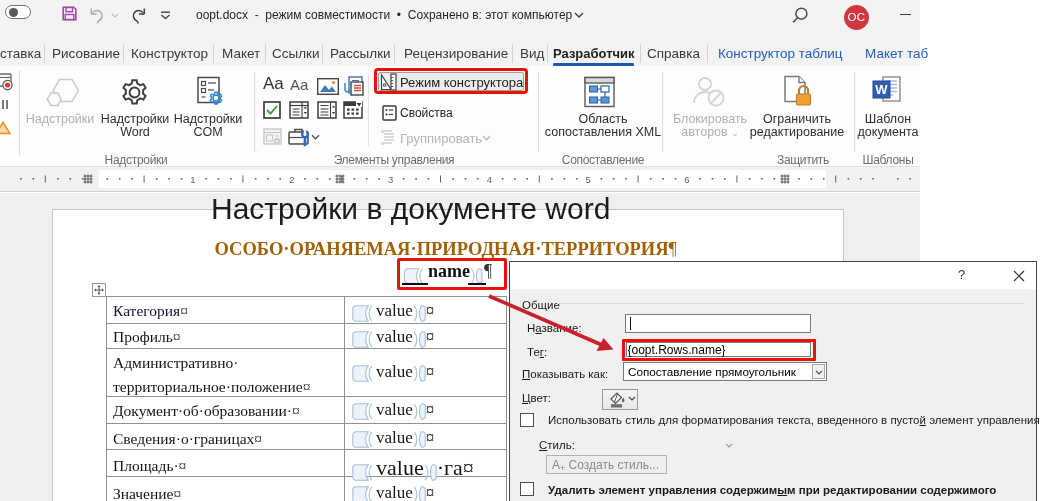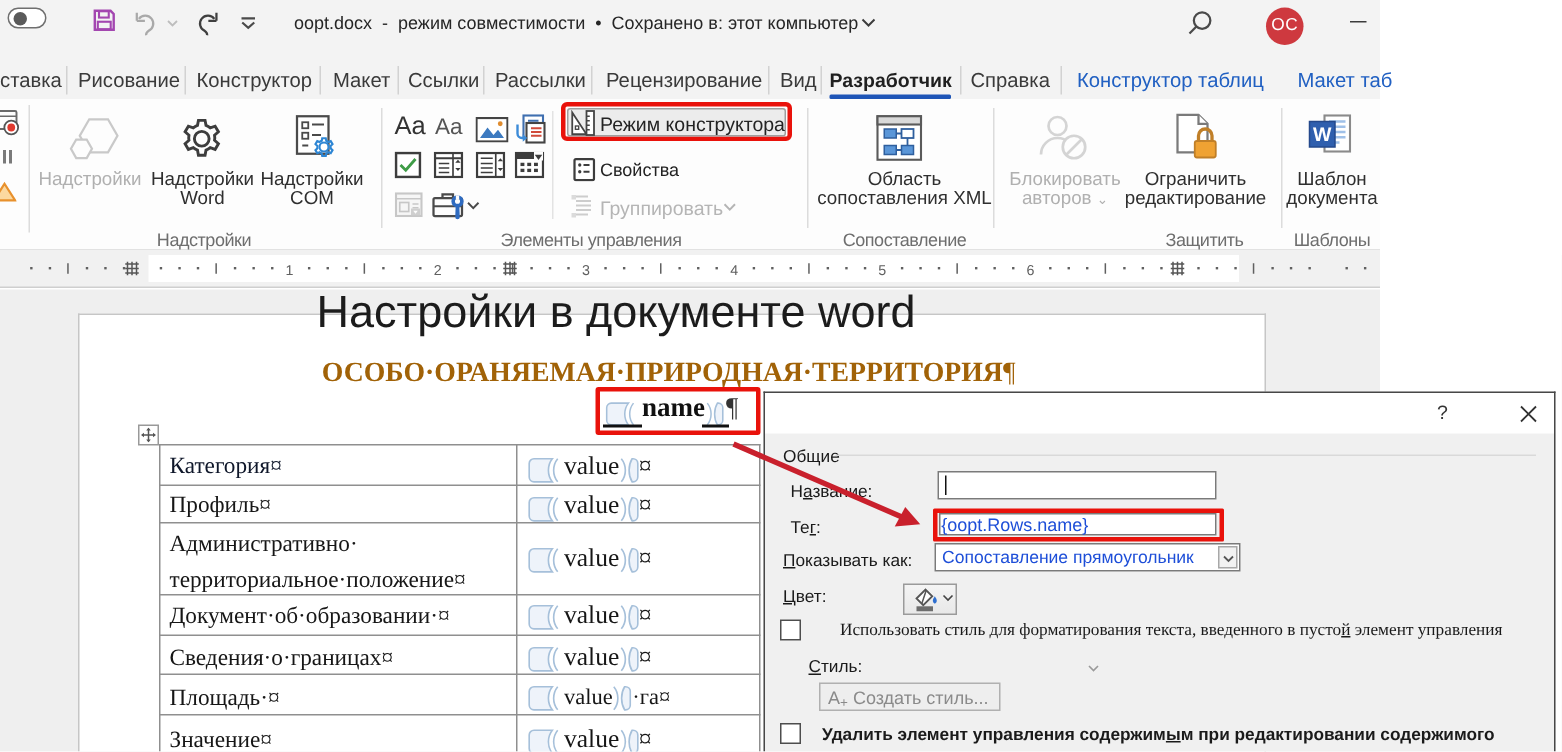--- a/index.html
+++ b/index.html
@@ -20,21 +20,21 @@
   
   #ruler { left:0; top:167px; width:920px; height:25px; background:#f1f1f1; border-bottom:1px solid #cfcfcf; }
   
   #doc { left:0; top:193px; width:920px; height:308px; background:#efefef; }
   #page { position:absolute; left:52px; top:16px; width:792px; height:292px; background:#fff; border:1px solid #c6c6c6; border-bottom:none; }
   .ser { font-family:"Liberation Serif", serif; }
   
   #dlg { left:509px; top:261px; width:528px; height:240px; background:#f0f0f0; border:1px solid #474747; border-bottom:none; }
   #dlgtitle { position:absolute; left:0; top:0; width:100%; height:27px; background:#fff; }
   .dlab { position:absolute; font-size:11.5px; color:#1a1a1a; white-space:nowrap; }
-  .dinput { position:absolute; background:#fff; border:1px solid #7a7a7a; font-size:12px; color:#1d4ed8; }
+  .dinput { position:absolute; background:#fff; border:1px solid #7a7a7a; font-size:12px; color:#000000; }
   .chk { position:absolute; width:14px; height:14px; background:#fff; border:1px solid #4d4d4d; }
 </style>
 </head>
 <body>
 <div id="stage">
   <div class="abs" id="topbars">
 
     <div style="position:absolute;left:5px;top:5px;width:26px;height:14px;border:1.5px solid #6f6f6f;border-radius:7px;background:#fff;"></div>
     <div style="position:absolute;left:8.5px;top:7.5px;width:9px;height:9px;border-radius:50%;background:#5a5a5a;"></div>
 
@@ -442,21 +442,21 @@
             <path d="M1.2 0.8 C3.1 3.1 3.9 5.6 3.9 8.5 C3.9 11.4 3.1 13.9 1.2 16.2" fill="none" stroke="#a6c0da" stroke-width="1.1"></path>
             <path d="M8.4 0.8 H9 A3.2 3.2 0 0 1 12.2 4 V13 A3.2 3.2 0 0 1 9 16.2 H8.4 C7 13.9 6.4 11.4 6.4 8.5 C6.4 5.6 7 3.1 8.4 0.8 Z" fill="#eef3fa" stroke="#a6c0da" stroke-width="1.1"></path>
           </svg><span style="position:relative;top:-2px;">¤</span></div>
     <div class="ser" style="position:absolute;left:352px;top:236.7px;white-space:nowrap;font-size:17px;color:#161616;"><svg width="24" height="17" viewBox="0 0 24 17" style="vertical-align:-3.5px;">
             <path d="M4 0.8 H16.2 C14.4 3.1 13.6 5.6 13.6 8.5 C13.6 11.4 14.4 13.9 16.2 16.2 H4 A3.2 3.2 0 0 1 0.8 13 V4 A3.2 3.2 0 0 1 4 0.8 Z" fill="#eef3fa" stroke="#a6c0da" stroke-width="1.1"></path>
             <path d="M19.8 0.8 C17.9 3.1 17.1 5.6 17.1 8.5 C17.1 11.4 17.9 13.9 19.8 16.2" fill="none" stroke="#a6c0da" stroke-width="1.1"></path>
           </svg><span style="position:relative;top:-2px;">value</span><svg width="13" height="17" viewBox="0 0 13 17" style="vertical-align:-3.5px;">
             <path d="M1.2 0.8 C3.1 3.1 3.9 5.6 3.9 8.5 C3.9 11.4 3.1 13.9 1.2 16.2" fill="none" stroke="#a6c0da" stroke-width="1.1"></path>
             <path d="M8.4 0.8 H9 A3.2 3.2 0 0 1 12.2 4 V13 A3.2 3.2 0 0 1 9 16.2 H8.4 C7 13.9 6.4 11.4 6.4 8.5 C6.4 5.6 7 3.1 8.4 0.8 Z" fill="#eef3fa" stroke="#a6c0da" stroke-width="1.1"></path>
           </svg><span style="position:relative;top:-2px;">¤</span></div>
-    <div class="ser" style="position:absolute;left:352px;top:264.2px;white-space:nowrap;font-size:15px;color:#161616;"><svg width="24" height="17" viewBox="0 0 24 17" style="vertical-align:-3.5px;">
+    <div class="ser" style="position:absolute;left:352px;top:264.2px;white-space:nowrap;font-size:22px;color:#161616;"><svg width="24" height="17" viewBox="0 0 24 17" style="vertical-align:-3.5px;">
             <path d="M4 0.8 H16.2 C14.4 3.1 13.6 5.6 13.6 8.5 C13.6 11.4 14.4 13.9 16.2 16.2 H4 A3.2 3.2 0 0 1 0.8 13 V4 A3.2 3.2 0 0 1 4 0.8 Z" fill="#eef3fa" stroke="#a6c0da" stroke-width="1.1"></path>
             <path d="M19.8 0.8 C17.9 3.1 17.1 5.6 17.1 8.5 C17.1 11.4 17.9 13.9 19.8 16.2" fill="none" stroke="#a6c0da" stroke-width="1.1"></path>
           </svg><span style="position:relative;top:-2px;">value</span><svg width="13" height="17" viewBox="0 0 13 17" style="vertical-align:-3.5px;">
             <path d="M1.2 0.8 C3.1 3.1 3.9 5.6 3.9 8.5 C3.9 11.4 3.1 13.9 1.2 16.2" fill="none" stroke="#a6c0da" stroke-width="1.1"></path>
             <path d="M8.4 0.8 H9 A3.2 3.2 0 0 1 12.2 4 V13 A3.2 3.2 0 0 1 9 16.2 H8.4 C7 13.9 6.4 11.4 6.4 8.5 C6.4 5.6 7 3.1 8.4 0.8 Z" fill="#eef3fa" stroke="#a6c0da" stroke-width="1.1"></path>
           </svg><span style="position:relative;top:-2px;">·га¤</span></div>
     <div class="ser" style="position:absolute;left:352px;top:291.5px;white-space:nowrap;font-size:17px;color:#161616;"><svg width="24" height="17" viewBox="0 0 24 17" style="vertical-align:-3.5px;">
             <path d="M4 0.8 H16.2 C14.4 3.1 13.6 5.6 13.6 8.5 C13.6 11.4 14.4 13.9 16.2 16.2 H4 A3.2 3.2 0 0 1 0.8 13 V4 A3.2 3.2 0 0 1 4 0.8 Z" fill="#eef3fa" stroke="#a6c0da" stroke-width="1.1"></path>
             <path d="M19.8 0.8 C17.9 3.1 17.1 5.6 17.1 8.5 C17.1 11.4 17.9 13.9 19.8 16.2" fill="none" stroke="#a6c0da" stroke-width="1.1"></path>
           </svg><span style="position:relative;top:-2px;">value</span><svg width="13" height="17" viewBox="0 0 13 17" style="vertical-align:-3.5px;">
@@ -493,21 +493,21 @@
       <path d="M3 9 L9 3 l4.5 4.5 -6 6 z" fill="#fff" stroke="#555" stroke-width="1.2"></path>
       <path d="M9.5 3.5 l-3 9" stroke="#555" stroke-width="1"></path>
       <path d="M15.2 7.5 q2.6 3.5 0 5 q-2.6 -1.5 0 -5" fill="#2e6fd0"></path>
       <rect x="3" y="14.2" width="11" height="3.3" fill="#6d6d6d"></rect>
     </svg>
     <svg style="position:absolute;left:118px;top:134px;" width="8" height="6" viewBox="0 0 8 6">
         <path d="M1 1 l3 3 l3 -3" fill="none" stroke="#444" stroke-width="1.1"></path>
       </svg>
 
     <div class="chk" style="left:10px;top:151px;"></div>
-    <div class="dlab" style="left:50px;top:151.5px;font-family:Liberation Serif, serif;">Использовать стиль для форматирования текста, введенного в пусто<u>й</u> элемент управления</div>
+    <div class="dlab" style="left:38px;top:151.5px;">Использовать стиль для форматирования текста, введенного в пусто<u>й</u> элемент управления</div>
     <div class="dlab" style="left:29px;top:177px;"><u>С</u>тиль:</div>
     <svg style="position:absolute;left:215px;top:181px;" width="8" height="6" viewBox="0 0 8 6">
         <path d="M1 1 l3 3 l3 -3" fill="none" stroke="#9a9a9a" stroke-width="1.1"></path>
       </svg>
     <div style="position:absolute;left:36px;top:193px;width:121px;height:19px;background:#eee;border:1px solid #b0b0b0;font-size:12px;color:#8a8a8a;line-height:18px;padding-left:5px;"><span style="font-size:12px;">A</span><span style="font-size:9px;vertical-align:-2px;">+</span> Создать стиль...</div>
 
     <div class="chk" style="left:10px;top:220px;"></div>
     <div class="dlab" style="left:38px;top:222px;font-weight:bold;">Удалить элемент управления содержим<u>ы</u>м при редактировании содержимого</div>
   </div>
   <svg class="abs" style="left:480px;top:288px;z-index:50;" width="145" height="70" viewBox="0 0 145 70">

